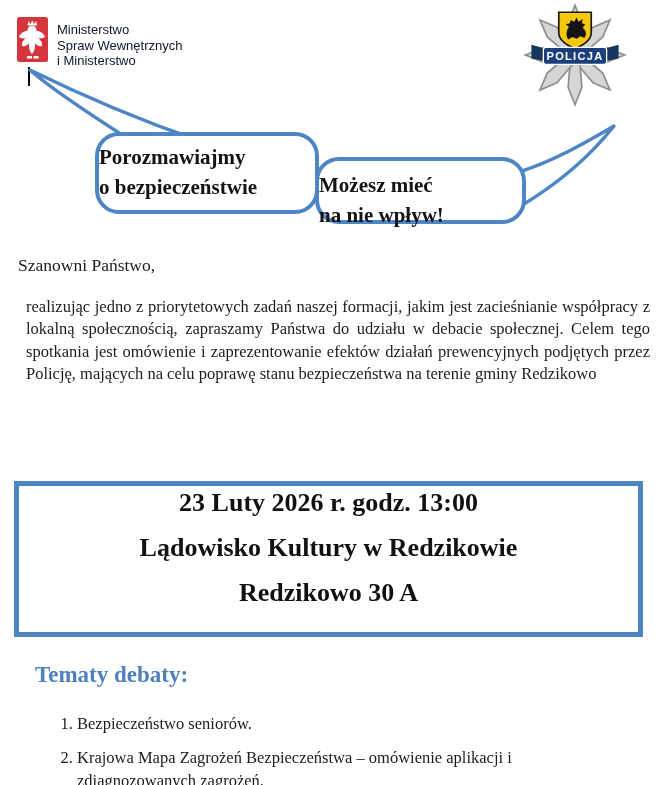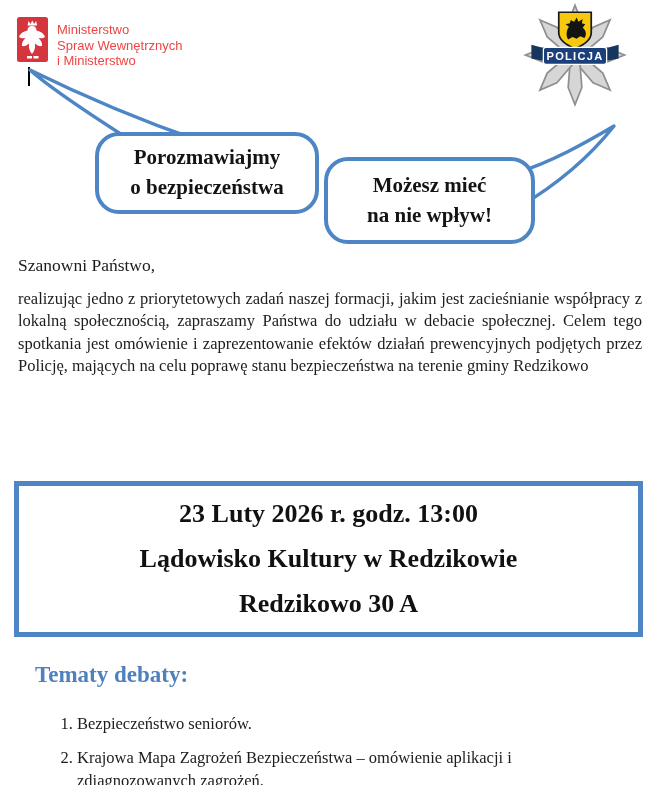--- a/index.html
+++ b/index.html
@@ -6,48 +6,48 @@
   .page{
     position:relative;width:657px;height:785px;background:#ffffff;overflow:hidden;
     font-family:"Liberation Serif", serif;color:#1c1c1c;
   }
 
   
   .ministry{position:absolute;left:17px;top:17px;display:flex;gap:9px;}
   .ministry svg{display:block;}
   .ministry-text{
     font-family:"Liberation Sans", sans-serif;font-size:13px;line-height:15.5px;
-    color:#ef4444;padding-top:5px;
+    color:#0f172a;padding-top:5px;
   }
   .cursor{position:absolute;left:28px;top:67px;width:1.5px;height:19px;background:#000;}
 
   
   .badge{position:absolute;left:518px;top:2px;}
 
   
   .tails{position:absolute;left:0;top:0;z-index:1;pointer-events:none;}
   .bubble{
     position:absolute;z-index:2;background:#fff;border:4px solid #4e86c5;
-    border-radius:24px;text-align:center;font-weight:bold;font-size:21px;
+    border-radius:24px;text-align:left;font-weight:bold;font-size:21px;
     line-height:30px;box-sizing:border-box;color:#141414;
   }
   .bubble1{left:95px;top:132px;width:224px;height:82px;padding-top:6px;}
-  .bubble2{left:315px;top:157px;width:211px;height:87px;padding-top:9px;margin-left:9px;}
+  .bubble2{left:315px;top:157px;width:211px;height:67px;padding-top:9px;}
 
   
   .salutation{position:absolute;left:18px;top:255px;font-size:17.5px;font-weight:normal;}
   .letter-body{
-    position:absolute;left:18px;top:288px;width:624px;margin:0;
+    position:absolute;left:18px;top:288px;width:624px;margin:8px;
     font-size:16.5px;line-height:22.3px;text-align:justify;
   }
 
   
   .event-box{
     position:absolute;left:14px;top:481px;width:629px;height:156px;box-sizing:border-box;
-    border:5px solid #4e86c5;background:#fff;text-align:center;padding-top:11px;
+    border:5px solid #4e86c5;background:#fff;text-align:center;
   }
   .event-line{font-size:26px;font-weight:bold;line-height:33px;margin-bottom:12px;color:#111;}
 
   
   .topics-heading{
     position:absolute;left:19px;top:646px;margin:16px;
     font-size:23px;font-weight:bold;color:#4f81bd;
   }
   .topics-list{
     position:absolute;left:18px;top:701px;margin:0;padding-left:48px;
@@ -95,21 +95,21 @@
     <text x="65" y="68" text-anchor="middle" font-family="Liberation Sans, sans-serif" font-size="13" font-weight="bold" letter-spacing="1.5" fill="#ffffff">POLICJA</text>
   </svg>
 
   <svg class="tails" width="657" height="785" viewBox="0 0 657 785">
     <path d="M 30 70 C 85 97 145 122 200 141 L 138 145 C 86 112 48 86 30 70 Z" fill="#ffffff" stroke="#4e86c5" stroke-width="3.5" stroke-linejoin="round"></path>
     <path d="M 614 126 C 585 143 552 162 516 173 L 519 207 C 558 184 591 155 614 126 Z" fill="#ffffff" stroke="#4e86c5" stroke-width="3.5" stroke-linejoin="round"></path>
   </svg>
 
   <div class="bubble bubble1">
     <div>Porozmawiajmy</div>
-    <div>o bezpieczeństwa</div>
+    <div>o bezpieczeństwie</div>
   </div>
   <div class="bubble bubble2">
     <div>Możesz mieć</div>
     <div>na nie wpływ!</div>
   </div>
 
   <div class="salutation">Szanowni Państwo,</div>
   <p class="letter-body">realizując jedno z priorytetowych zadań naszej formacji, jakim jest zacieśnianie współpracy z lokalną społecznością, zapraszamy Państwa do udziału w debacie społecznej. Celem tego spotkania jest omówienie i zaprezentowanie efektów działań prewencyjnych podjętych przez Policję, mających na celu poprawę stanu bezpieczeństwa na terenie gminy Redzikowo</p>
 
   <div class="event-box">

